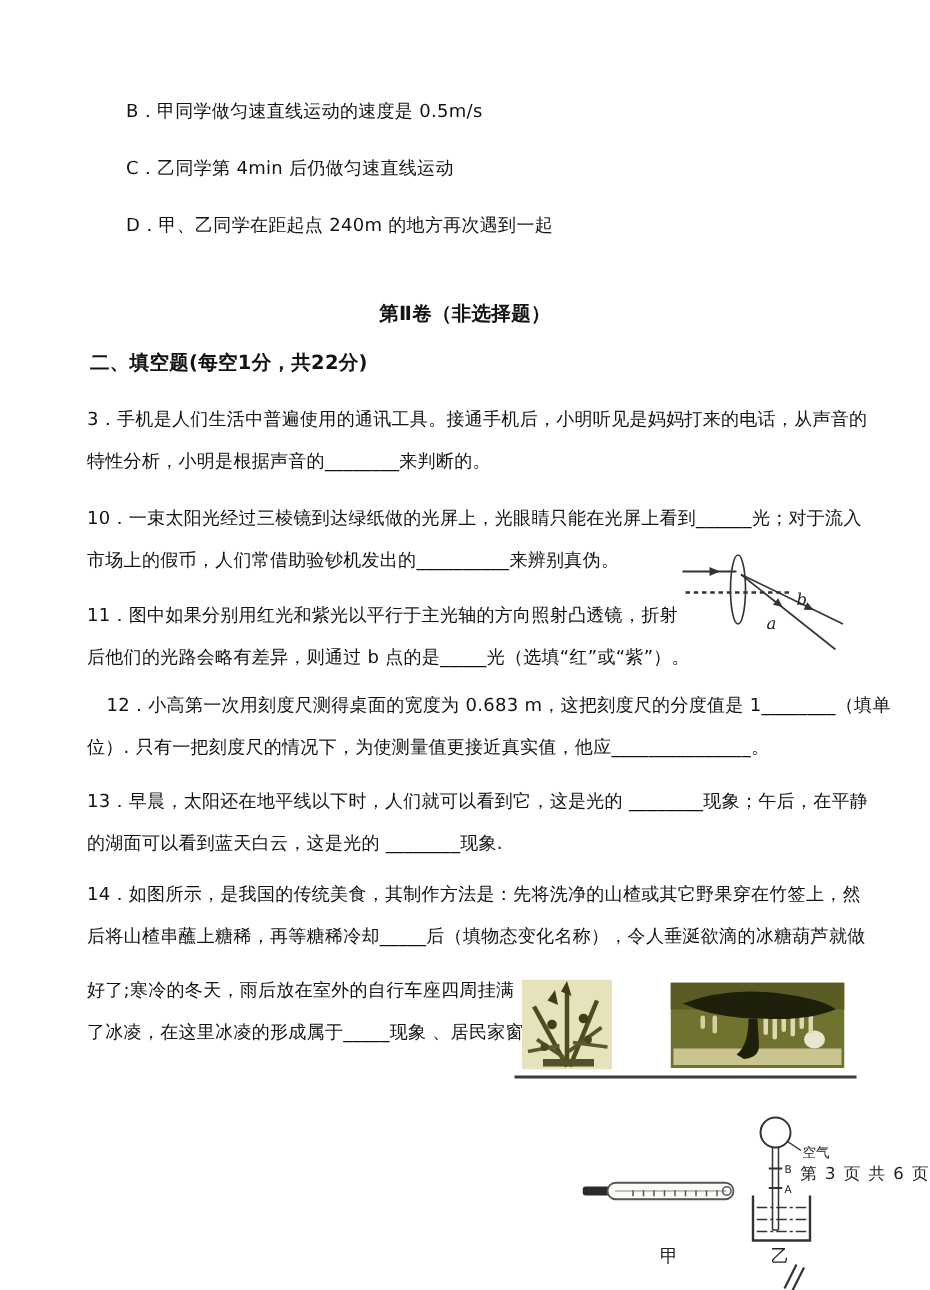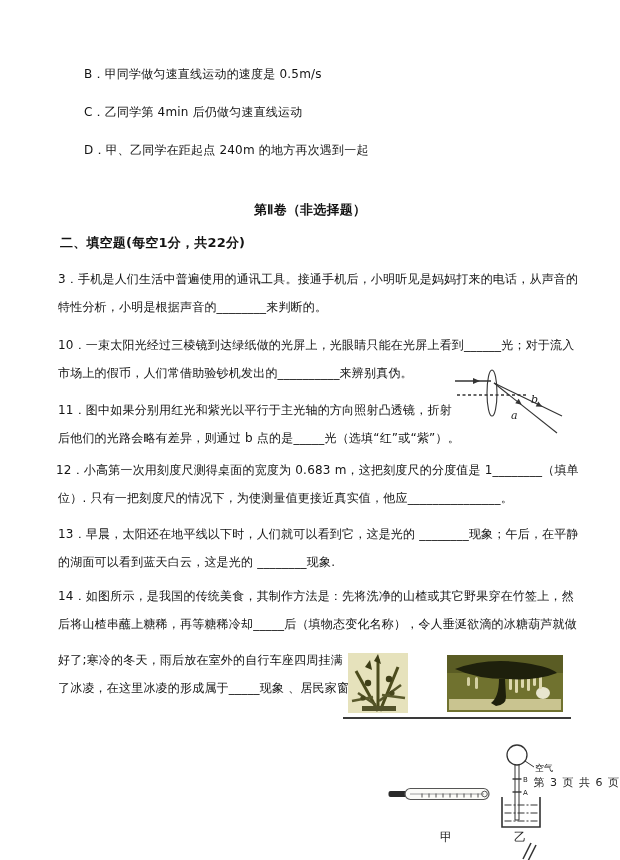--- a/index.html
+++ b/index.html
@@ -6,21 +6,21 @@
   .page {
     position:relative; width:620px; height:860px; background:#ffffff;
     font-family:"DejaVu Sans","Liberation Sans",sans-serif;
     color:#131313; overflow:hidden;
   }
   .line {
     position:absolute; font-size:12px; line-height:16px;
     letter-spacing:0.2px; white-space:nowrap;text-align:center;
   }
   .bold { font-weight:bold; font-size:13px; }
-  .center { left:0; width:620px; text-align:center;font-family:Liberation Serif, serif; }
+  .center { left:0; width:620px; text-align:center; }
   .footer {
     position:absolute; left:0; width:620px; text-align:right;
     font-size:11px; letter-spacing:1px; color:#222;
   }
   .fig { position:absolute; }
   .fig-label { position:absolute; font-size:12px; color:#222; }
   .img-underline { position:absolute; height:2px; background:#3a3a3a; }
   svg text.small-latin { font-family:"DejaVu Serif","Liberation Serif",serif; font-style:italic; }
 </style>
 </head>
@@ -50,21 +50,21 @@
     <ellipse cx="47" cy="31" rx="5" ry="23" fill="none" stroke="#333" stroke-width="1.1"></ellipse>
     <line x1="12" y1="33" x2="82" y2="33" stroke="#333" stroke-width="1.6" stroke-dasharray="3,2.5"></line>
     <line x1="49" y1="21" x2="117" y2="54" stroke="#333" stroke-width="1.1"></line>
     <polygon points="0,-2.8 6,0 0,2.8" transform="translate(92,42) rotate(26)" fill="#333"></polygon>
     <line x1="49" y1="21" x2="112" y2="71" stroke="#333" stroke-width="1.1"></line>
     <polygon points="0,-2.8 6,0 0,2.8" transform="translate(72,39) rotate(38)" fill="#333"></polygon>
     <text class="small-latin" x="66" y="57" font-size="11" fill="#222">a</text>
     <text class="small-latin" x="86" y="41" font-size="11" fill="#222">b</text>
   </svg>
 
-  <div class="line" style="top:462px;left:56px">12．小高第一次用刻度尺测得桌面的宽度为 0.683 m，这把刻度尺的分度值是 1________（填单</div>
+  <div class="line" style="top:462px;left:71px">12．小高第一次用刻度尺测得桌面的宽度为 0.683 m，这把刻度尺的分度值是 1________（填单</div>
   <div class="line" style="top:490px;left:58px">位）. 只有一把刻度尺的情况下，为使测量值更接近真实值，他应_______________。</div>
 
   <div class="line" style="top:526px;left:58px">13．早晨，太阳还在地平线以下时，人们就可以看到它，这是光的 ________现象；午后，在平静</div>
   <div class="line" style="top:554px;left:58px">的湖面可以看到蓝天白云，这是光的 ________现象.</div>
 
   <div class="line" style="top:588px;left:58px">14．如图所示，是我国的传统美食，其制作方法是：先将洗净的山楂或其它野果穿在竹签上，然</div>
   <div class="line" style="top:616px;left:58px">后将山楂串蘸上糖稀，再等糖稀冷却_____后（填物态变化名称），令人垂涎欲滴的冰糖葫芦就做</div>
   <div class="line" style="top:652px;left:58px">好了;寒冷的冬天，雨后放在室外的自行车座四周挂满</div>
   <div class="line" style="top:680px;left:58px">了冰凌，在这里冰凌的形成属于_____现象 、居民家窗</div>
 

